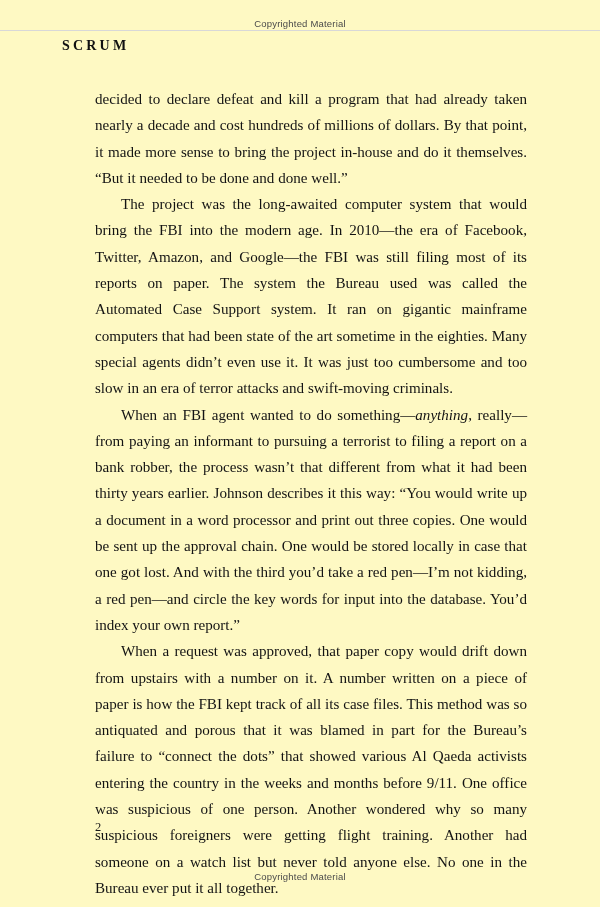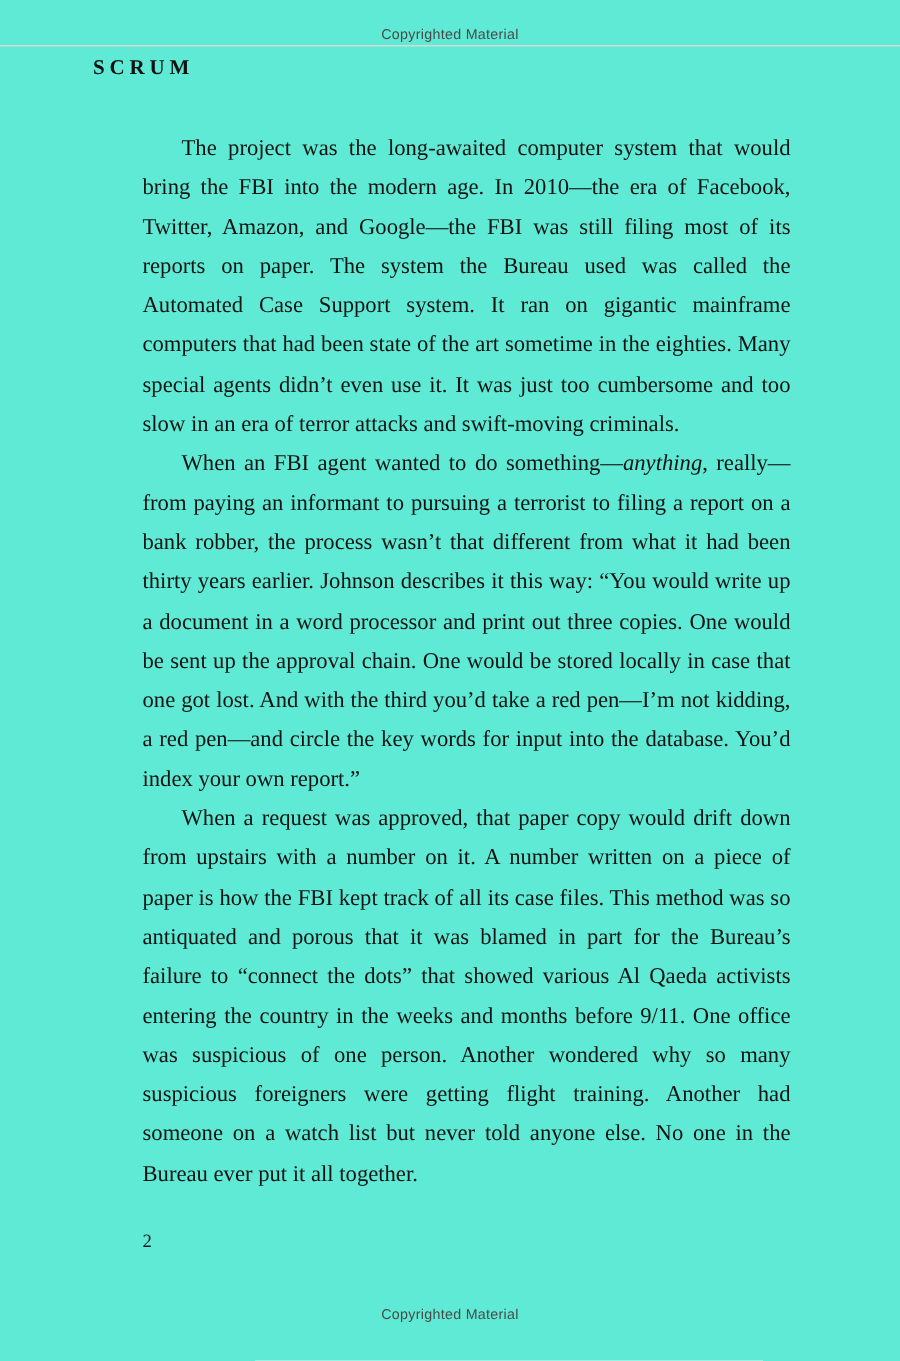--- a/index.html
+++ b/index.html
@@ -11,21 +11,21 @@
     width: 600px;
     height: 907px;
     position: relative;
     font-family: "Liberation Serif", serif;
     color: #111111;
     overflow: hidden;
   }
   .page {
     position: absolute;
     inset: 0;
-    background: #5eead4;
+    background: #fef9c3;
   }
   .watermark {
     position: absolute;
     left: 0;
     right: 0;
     text-align: center;
     font-family: "Liberation Sans", sans-serif;
     font-size: 9.5px;
     letter-spacing: 0.2px;
     color: #4a4a4a;
@@ -85,20 +85,21 @@
 <body>
 
 <div class="page">
 
   <div class="watermark watermark-top">Copyrighted Material</div>
   <div class="rule-top"></div>
 
   <div class="running-head">SCRUM</div>
 
   <div class="body-text">
+    <p class="first">decided to declare defeat and kill a program that had already taken nearly a decade and cost hundreds of millions of dollars. By that point, it made more sense to bring the project in-house and do it themselves. “But it needed to be done and done well.”</p>
     <p>The project was the long-awaited computer system that would bring the FBI into the modern age. In 2010—the era of Facebook, Twitter, Amazon, and Google—the FBI was still filing most of its reports on paper. The system the Bureau used was called the Automated Case Support system. It ran on gigantic mainframe computers that had been state of the art sometime in the eighties. Many special agents didn’t even use it. It was just too cumbersome and too slow in an era of terror attacks and swift-moving criminals.</p>
     <p><span>When an FBI agent wanted to do something—<em>anything</em>, really—from paying an informant to pursuing a terrorist to filing a report on a bank robber, the process wasn’t that different from what it had been thirty years earlier. Johnson describes it this way: “You would write up a document in a word processor and print out three copies. One would be sent up the approval chain. One would be stored locally in case that one got lost. And with the third you’d take a red pen—I’m not kidding, a red pen—and circle the key words for input into the database. You’d index your own report.”</span></p>
     <p>When a request was approved, that paper copy would drift down from upstairs with a number on it. A number written on a piece of paper is how the FBI kept track of all its case files. This method was so antiquated and porous that it was blamed in part for the Bureau’s failure to “connect the dots” that showed various Al Qaeda activists entering the country in the weeks and months before 9/11. One office was suspicious of one person. Another wondered why so many suspicious foreigners were getting flight training. Another had someone on a watch list but never told anyone else. No one in the Bureau ever put it all together.</p>
   </div>
 
   <div class="folio">2</div>
 
   <div class="watermark watermark-bottom">Copyrighted Material</div>
 </div>
 

